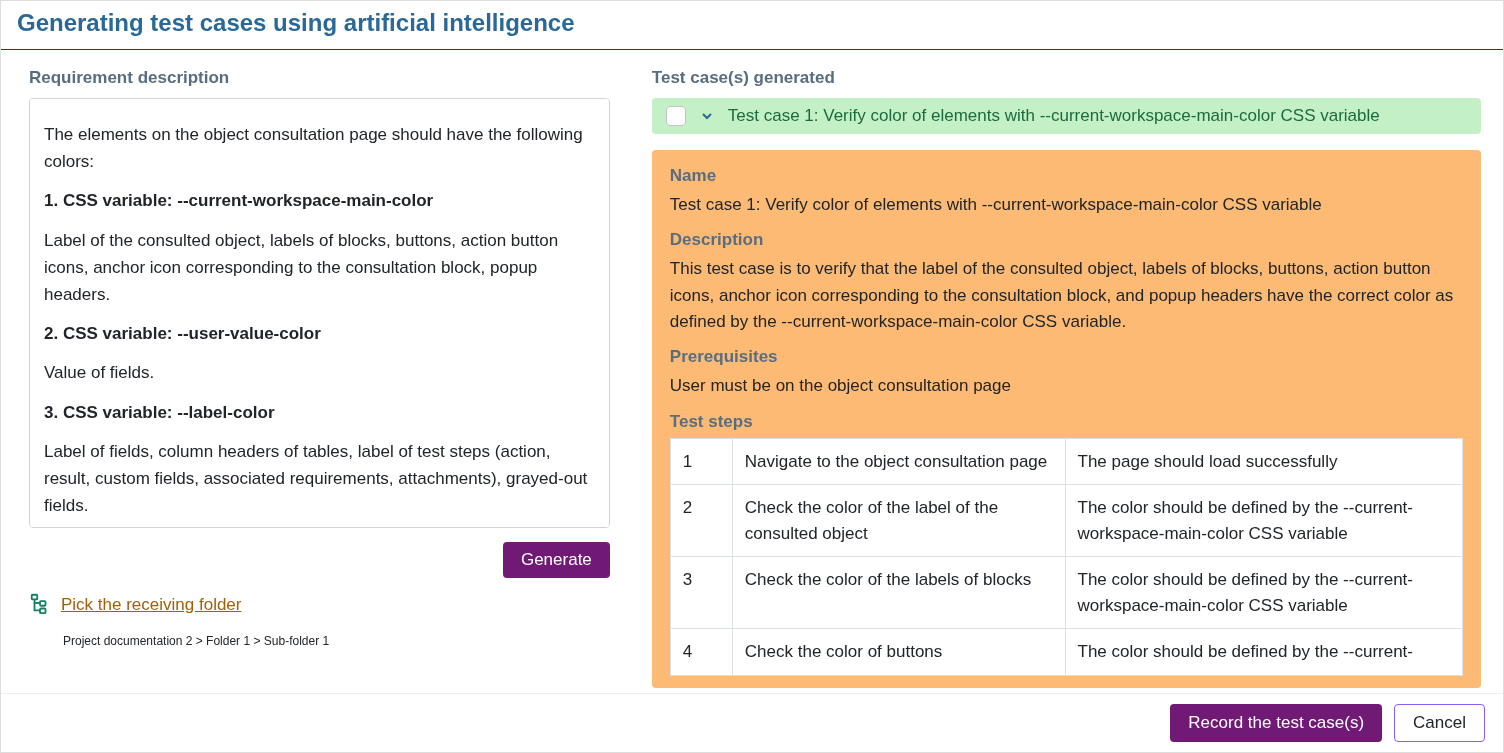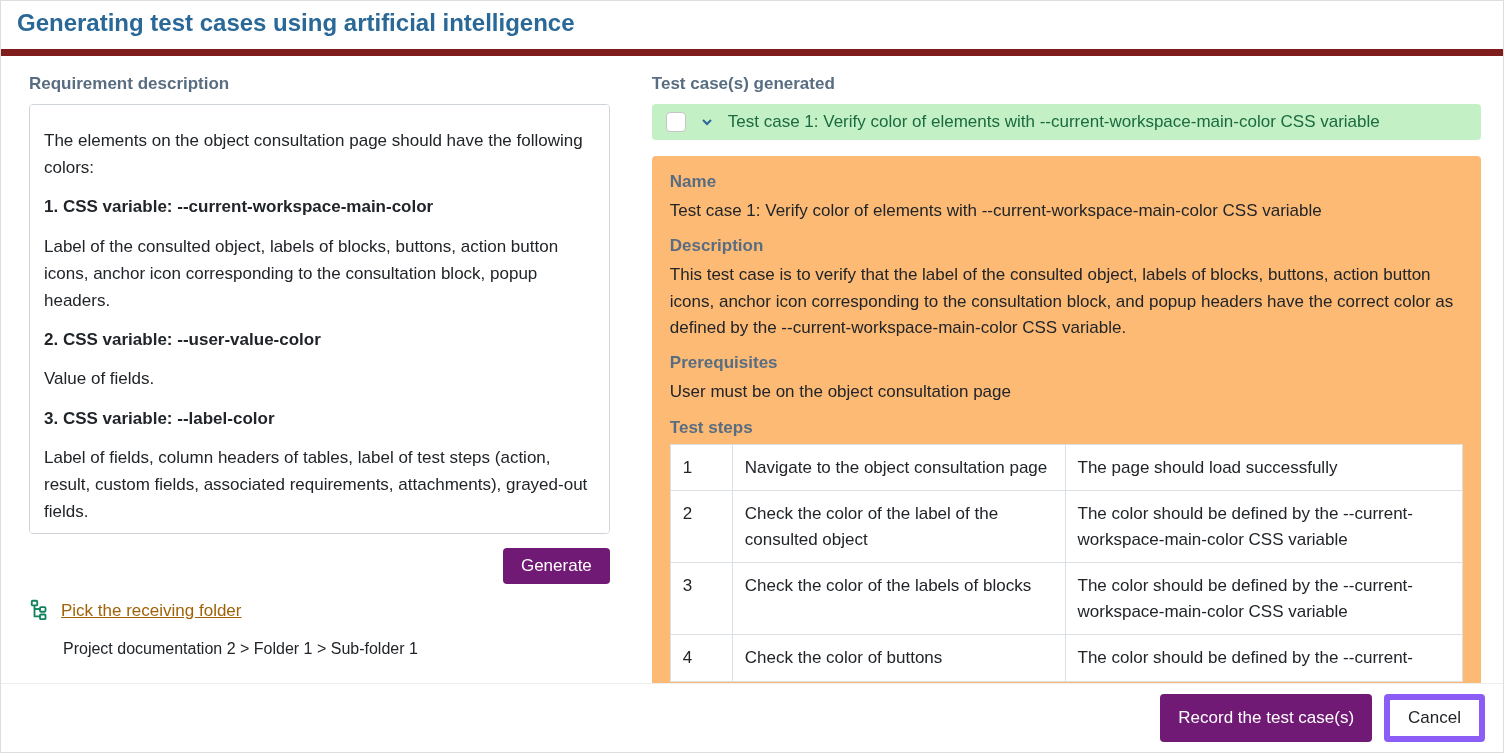--- a/index.html
+++ b/index.html
@@ -1,34 +1,34 @@
 <!DOCTYPE html>
 <html><head>
 <meta charset="utf-8">
 <style>
   * { box-sizing: border-box; }
   html, body { margin:0; padding:0; font-family: "Segoe UI", Arial, sans-serif; font-size:16px; color:#212529; background:#fff; }
   .dialog { width:1504px; height:753px; border:1px solid #ddd; display:flex; flex-direction:column; }
-  .dialog-header { padding:8px 16px 12px 16px; border-bottom:7px solid #7f1d1d; }
+  .dialog-header { padding:8px 16px 12px 16px; border-bottom:1px solid #7f1d1d; }
   .dialog-title { font-size:24px; font-weight:600; color:#2a6897; margin:0; }
   .dialog-body { flex:1; display:flex; overflow:hidden; }
   .left-col { width:42%; padding:18px 22px 10px 28px; overflow-y:auto; display:flex; flex-direction:column; }
   .right-col { flex:1; padding:18px 22px 10px 20px; overflow-y:auto; position:relative; }
   .section-label { font-size:17px; font-weight:600; color:#596d81; margin-bottom:10px; }
   .req-textarea { border:1px solid #ced4da; border-radius:4px; padding:22px 14px; height:430px; overflow-y:scroll; font-size:17px; line-height:1.6; color:#212529; background:#fff; }
   .req-textarea b { font-weight:700; }
   .req-textarea p { margin:0 0 12px 0; }
   .generate-row { display:flex; justify-content:flex-end; margin-top:14px; }
   .btn { border:none; border-radius:4px; padding:8px 18px; font-size:17px; cursor:pointer; }
   .btn-primary { background:#701a75; color:#fff; }
-  .btn-secondary { background:#fff; color:#212529; border:6px solid #8b5cf6; }
+  .btn-secondary { background:#fff; color:#212529; border:1px solid #8b5cf6; }
   .folder-section { margin-top:14px; }
   .folder-link-row { display:flex; align-items:center; gap:10px; }
   .folder-link { color:#a16207; text-decoration:underline; font-size:17px; cursor:pointer;text-align:center; }
-  .folder-path { margin-left:34px; margin-top:16px; font-size:16px; color:#212529; }
+  .folder-path { margin-left:34px; margin-top:16px; font-size:12px; color:#212529; }
   .tc-header { display:flex; align-items:center; gap:12px; background:#c4f0c5; border-radius:4px; padding:8px 14px; margin-bottom:16px; }
   .tc-checkbox { width:20px; height:20px; background:#fff; border:1px solid #c4c4c4; border-radius:4px; cursor:pointer; }
   .tc-chevron { width:18px; height:18px; cursor:pointer; color:#2a6897; display:flex; align-items:center; justify-content:center; }
   .tc-title { font-size:17px; color:#1a6b3e; font-weight:500; }
   .tc-detail { background:#fdba74; border-radius:4px; padding:12px 18px; }
   .tc-detail h4 { margin:4px 0 6px 0; font-size:17px; font-weight:600; color:#596d81; }
   .tc-detail p { margin:0 0 12px 0; font-size:17px; line-height:1.55; color:#212529; }
   table.steps { width:100%; border-collapse:collapse; background:#fff; }
   table.steps td { border:1px solid #dbe0e4; padding:10px 12px; font-size:17px; line-height:1.5; vertical-align:top; }
   table.steps td.num { width:62px; }

